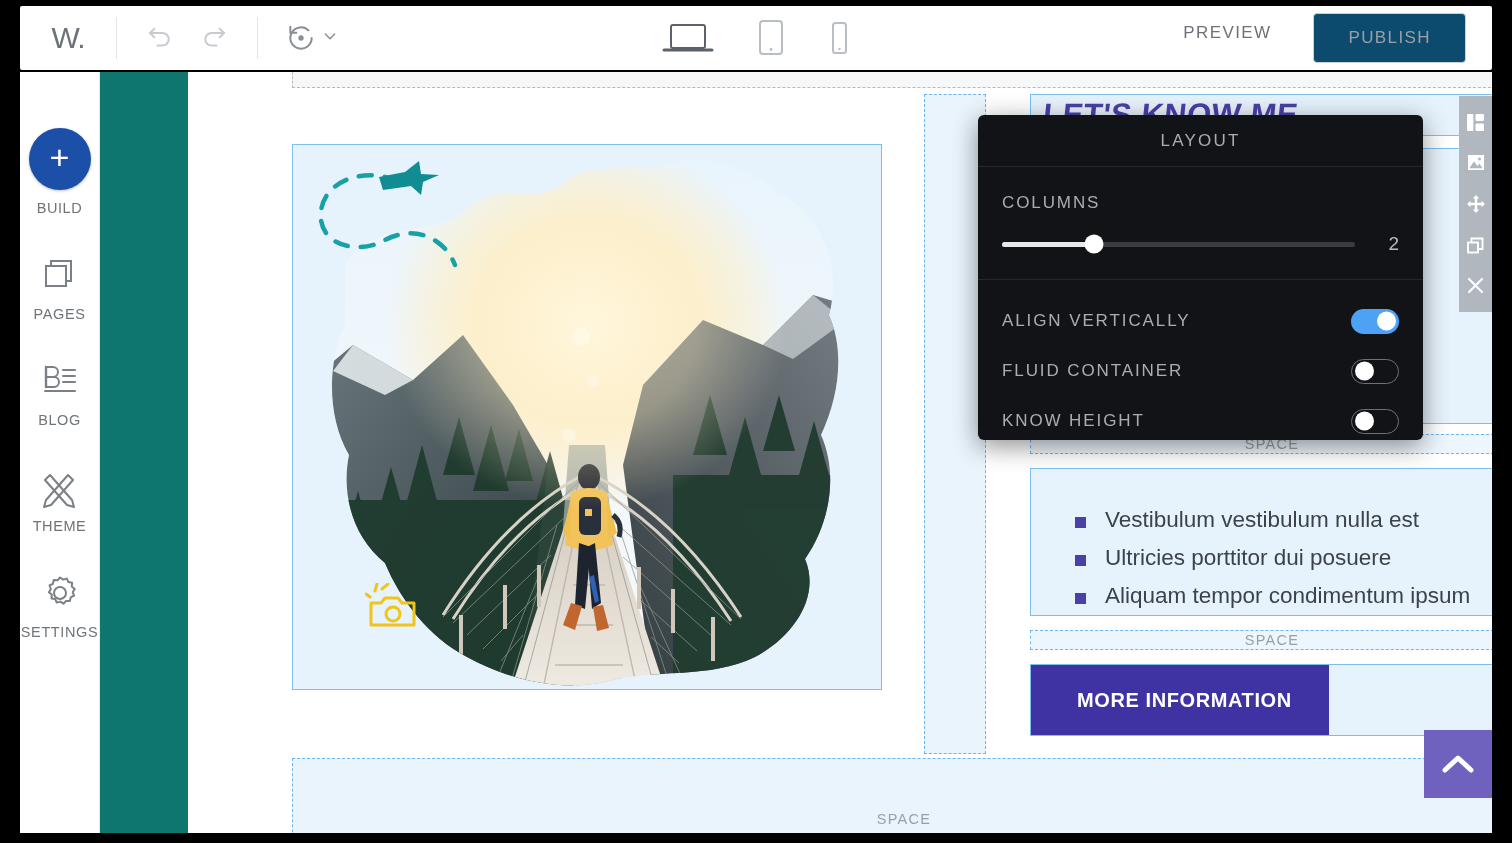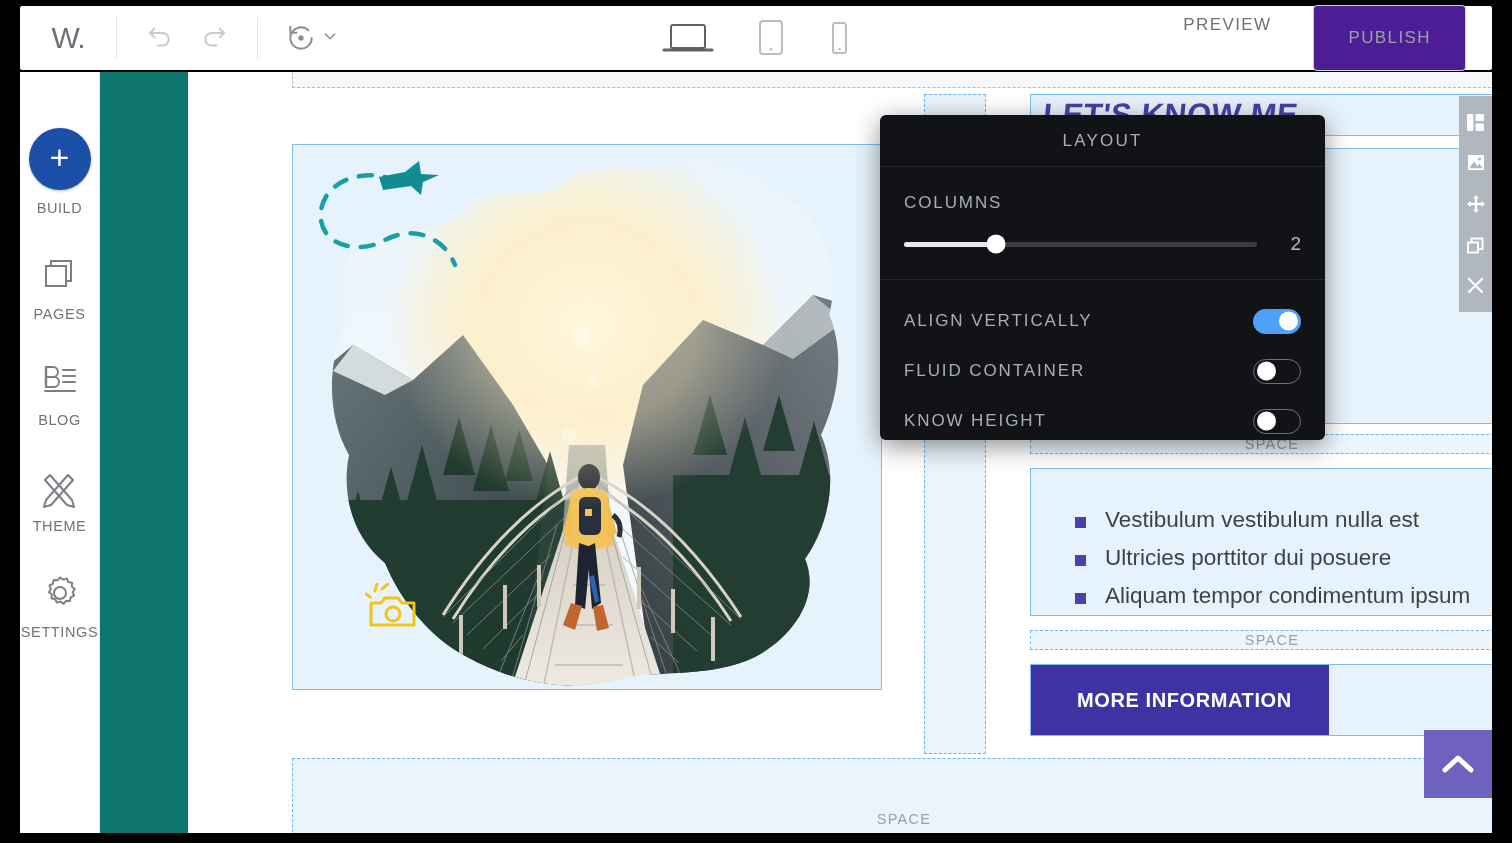--- a/index.html
+++ b/index.html
@@ -60,22 +60,22 @@
   .preview-btn {
     font-size: 17px; letter-spacing: 1.4px; color: #6d7278;
     font-weight: 500; padding: 10px 18px;
     background: none; border: none; cursor: pointer;
     font-family: "Liberation Sans", sans-serif;
   }
   .publish-btn {
     font-size: 17px; letter-spacing: 1.4px; color: #9aa0a6;
     font-weight: 500;
     border: 1px solid #cdd1d6; border-radius: 4px;
-    padding: 22px 34px; margin-left: 24px;
-    background: #4c1d95; cursor: pointer;
+    padding: 14px 34px; margin-left: 24px;
+    background: #0c4a6e; cursor: pointer;
     font-family: "Liberation Sans", sans-serif;
   }
 
   
   .sidebar {
     position: absolute;
     left: 20px; top: 72px;
     width: 80px; height: 761px;
     background: #ffffff;
     border-right: 1px solid #e8eaec;
@@ -260,21 +260,21 @@
     background: #b0b7bf;
     display: flex; flex-direction: column;
     align-items: center; justify-content: space-around;
     padding: 6px 0;
   }
   .rt-icon { color: #fff; display: flex; align-items: center; justify-content: center; cursor: pointer; }
 
   
   .layout-panel {
     position: absolute;
-    left: 880px; top: 115px;
+    left: 978px; top: 115px;
     width: 445px; height: 325px;
     background: #121317;
     border-radius: 6px;
     box-shadow: 0 6px 26px rgba(0,0,0,.45);
     color: #c9ccd1;
   }
   .lp-header {
     height: 52px; display: flex; align-items: center; justify-content: center;
     font-size: 17px; letter-spacing: 2.2px; color: #a9adb4; font-weight: 400;
     border-bottom: 1px solid #25272c;

